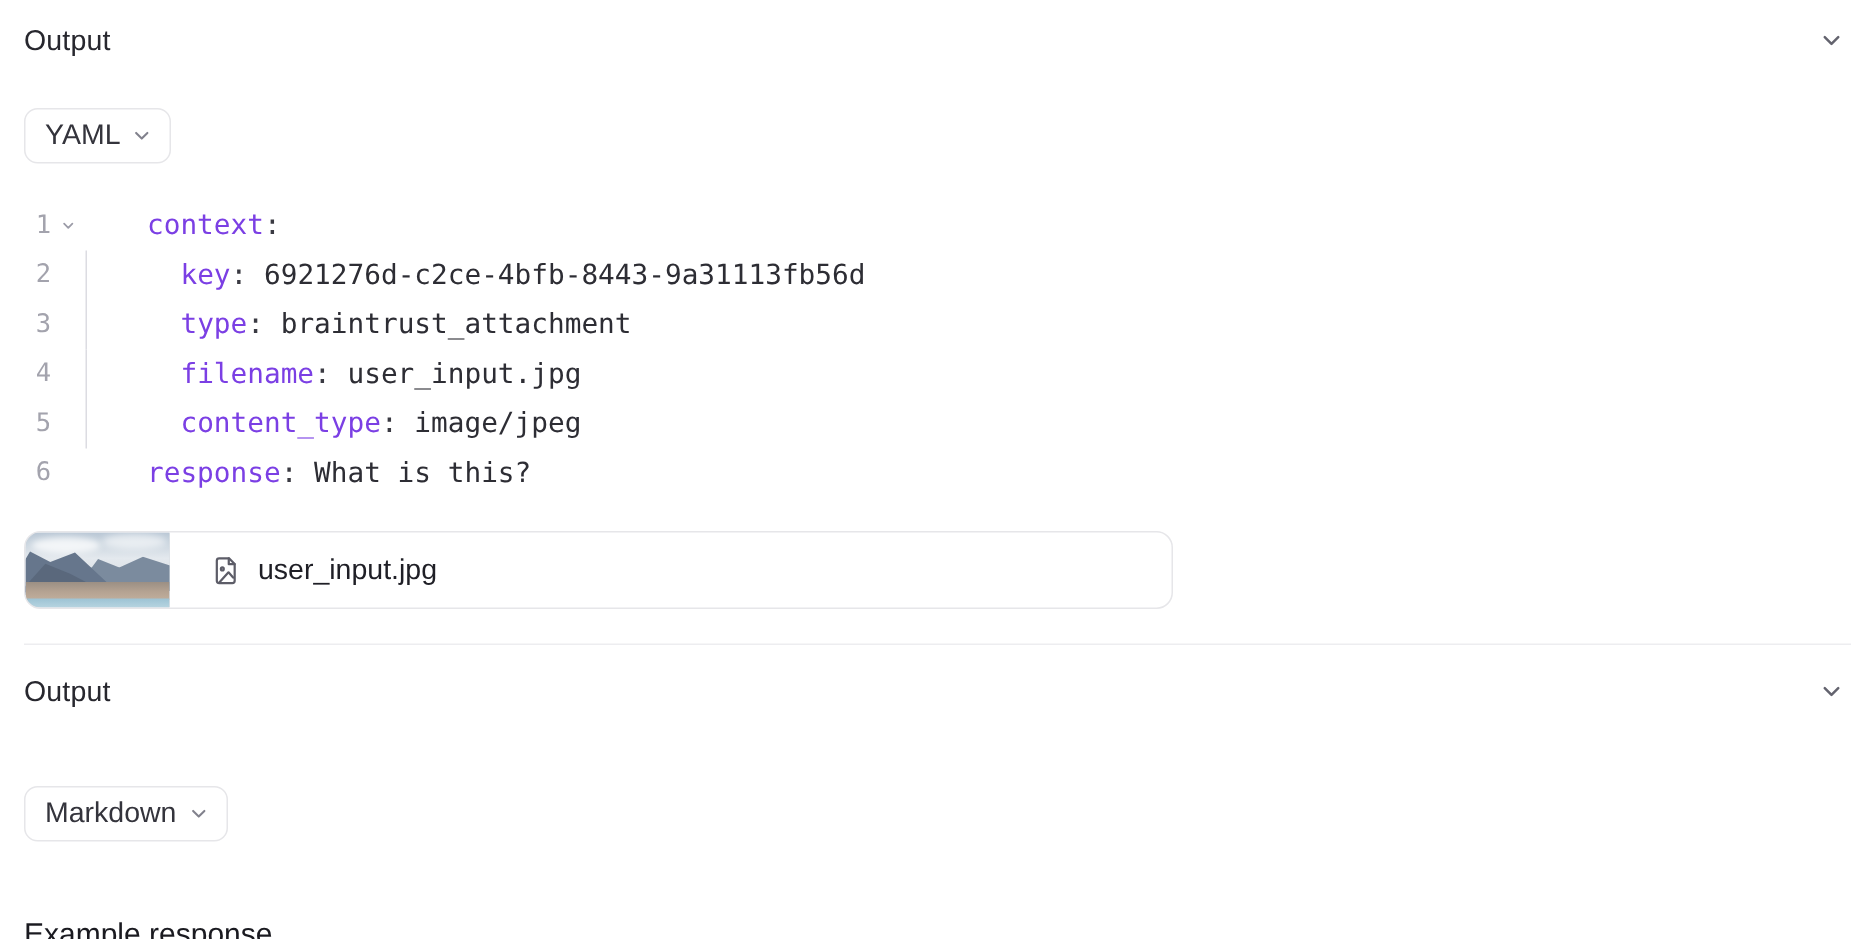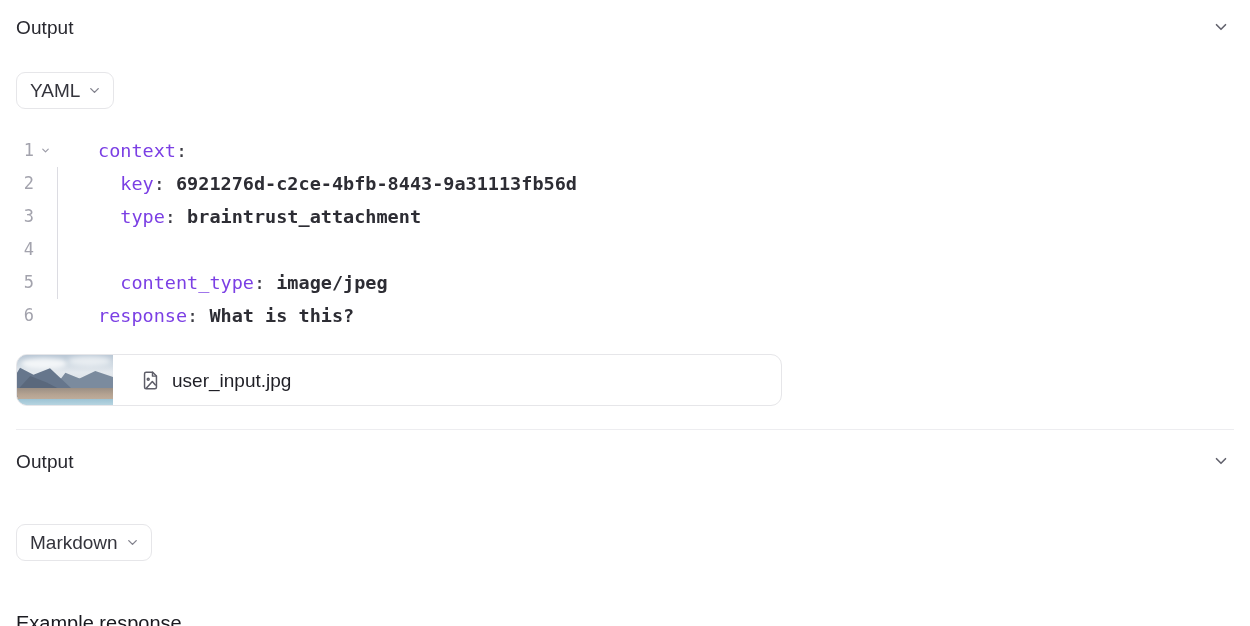--- a/index.html
+++ b/index.html
@@ -95,21 +95,21 @@
   }
   .indent-guide.on::before {
     content: "";
     position: absolute;
     left: 1px; top: 0; bottom: 0;
     border-left: 1px solid #dcdce2;
   }
   .code-text { padding-left: 38px; }
   .yk { color: #7b3fe4; }
   .yp { color: #3a3a42; }
-  .yv { color: #2d2d34; font-weight: bold; }
+  .yv { color: #2d2d34; }
   .ind { color: transparent; }
 
   
   .chip {
     position: absolute;
     display: flex;
     align-items: center;
     border: 1px solid #e6e6e9;
     border-radius: 11px;
     background: #fff;
@@ -213,21 +213,21 @@
         </svg>
     </span>
   </div>
 
   <div class="code" id="code-block" style="top:134px;">
       <div class="code-line"><div class="gutter"><span>1</span><span class="fold"><svg width="11" height="11" viewBox="0 0 24 24" fill="none" stroke="currentColor" stroke-width="2.6" stroke-linecap="round" stroke-linejoin="round">
               <polyline points="6 9 12 15 18 9"></polyline>
             </svg></span></div><div class="indent-guide"></div><div class="code-text"><span class="yk">context</span><span class="yp">:</span></div></div>
       <div class="code-line"><div class="gutter"><span>2</span><span class="fold-space"></span></div><div class="indent-guide on"></div><div class="code-text"><span class="ind">  </span><span class="yk">key</span><span class="yp">:</span><span class="yv"> 6921276d-c2ce-4bfb-8443-9a31113fb56d</span></div></div>
       <div class="code-line"><div class="gutter"><span>3</span><span class="fold-space"></span></div><div class="indent-guide on"></div><div class="code-text"><span class="ind">  </span><span class="yk">type</span><span class="yp">:</span><span class="yv"> braintrust_attachment</span></div></div>
-      <div class="code-line"><div class="gutter"><span>4</span><span class="fold-space"></span></div><div class="indent-guide on"></div></div>
+      <div class="code-line"><div class="gutter"><span>4</span><span class="fold-space"></span></div><div class="indent-guide on"></div><div class="code-text"><span class="ind">  </span><span class="yk">filename</span><span class="yp">:</span><span class="yv"> user_input.jpg</span></div></div>
       <div class="code-line"><div class="gutter"><span>5</span><span class="fold-space"></span></div><div class="indent-guide on"></div><div class="code-text"><span class="ind">  </span><span class="yk">content_type</span><span class="yp">:</span><span class="yv"> image/jpeg</span></div></div>
       <div class="code-line"><div class="gutter"><span>6</span><span class="fold-space"></span></div><div class="indent-guide"></div><div class="code-text"><span class="yk">response</span><span class="yp">:</span><span class="yv"> What is this?</span></div></div>
     </div>
 
   <div class="chip" style="left:16px; top:354px; width:766px; height:52px;">
     <div class="chip-thumb">
       <div class="thumb-sky"></div>
       <div class="thumb-cloud1"></div>
       <div class="thumb-cloud2"></div>
       <div class="thumb-mtn-b"></div>

